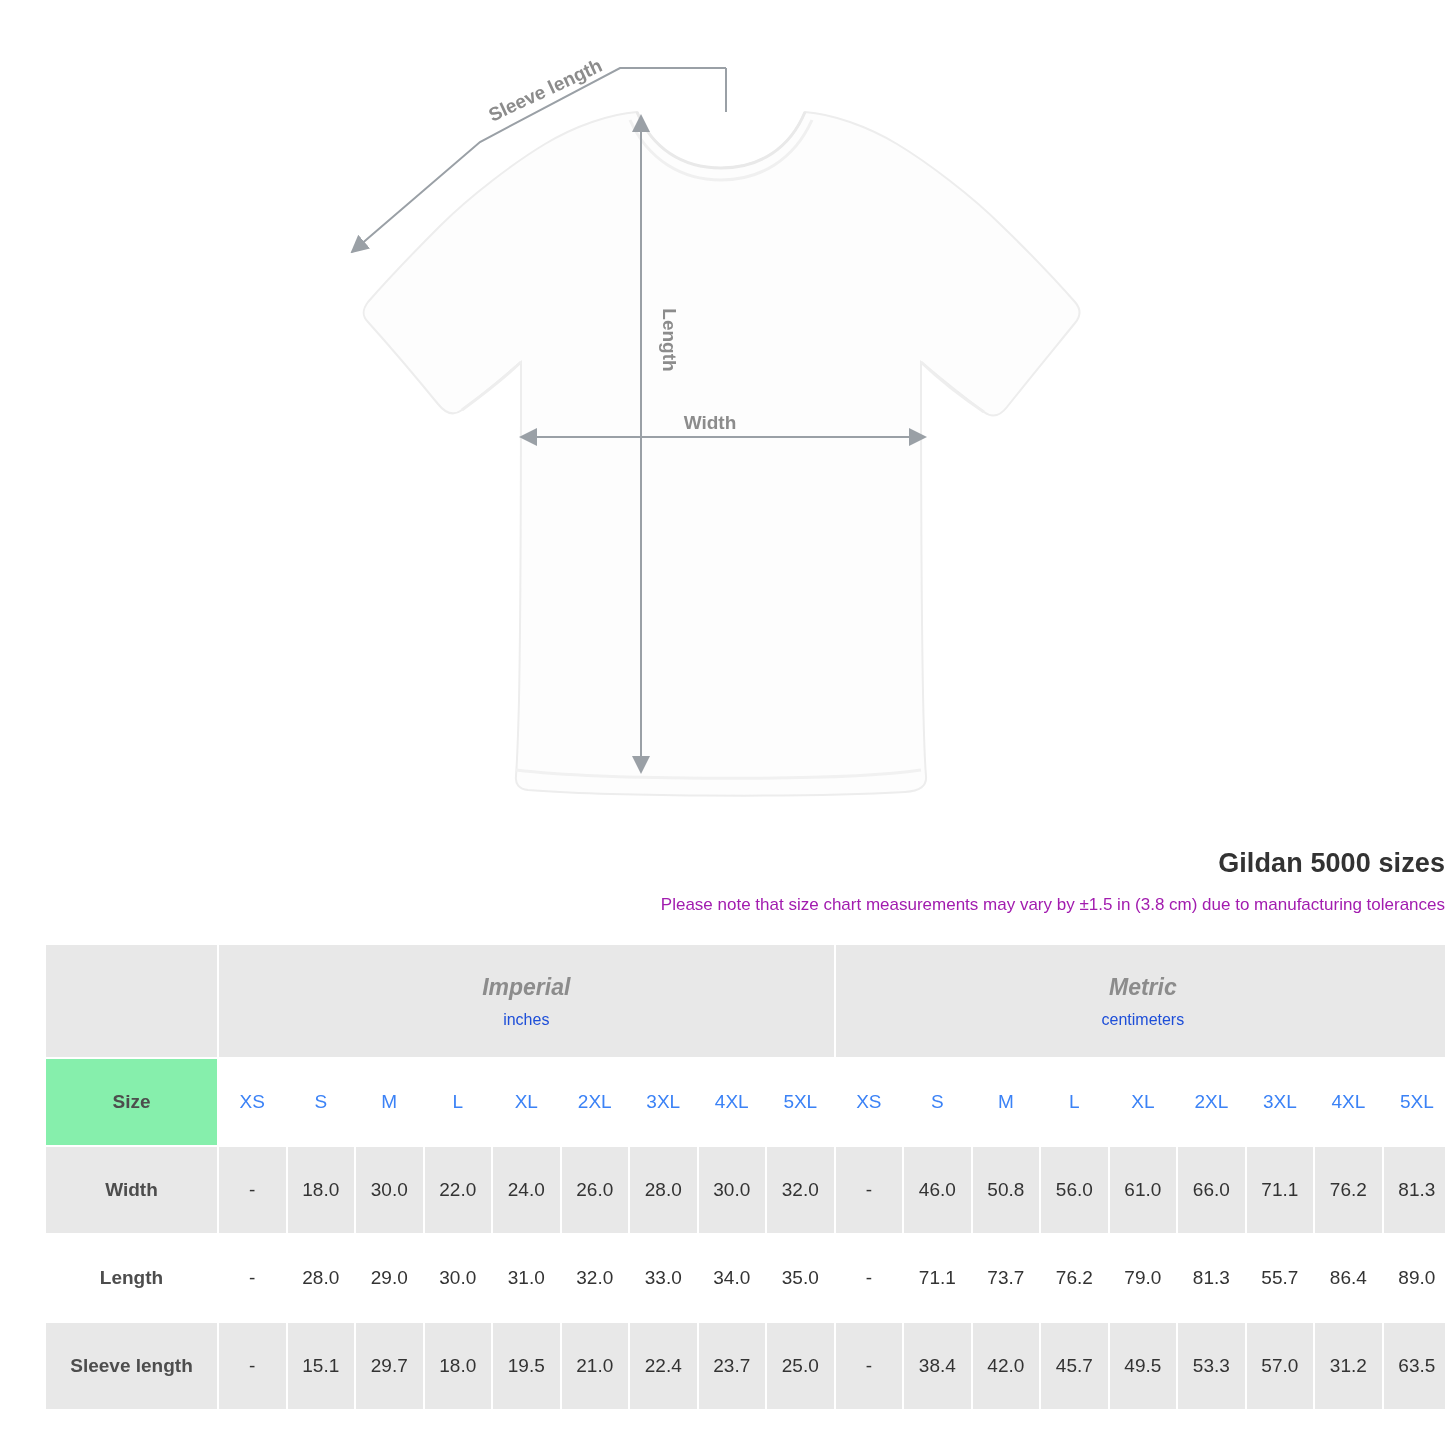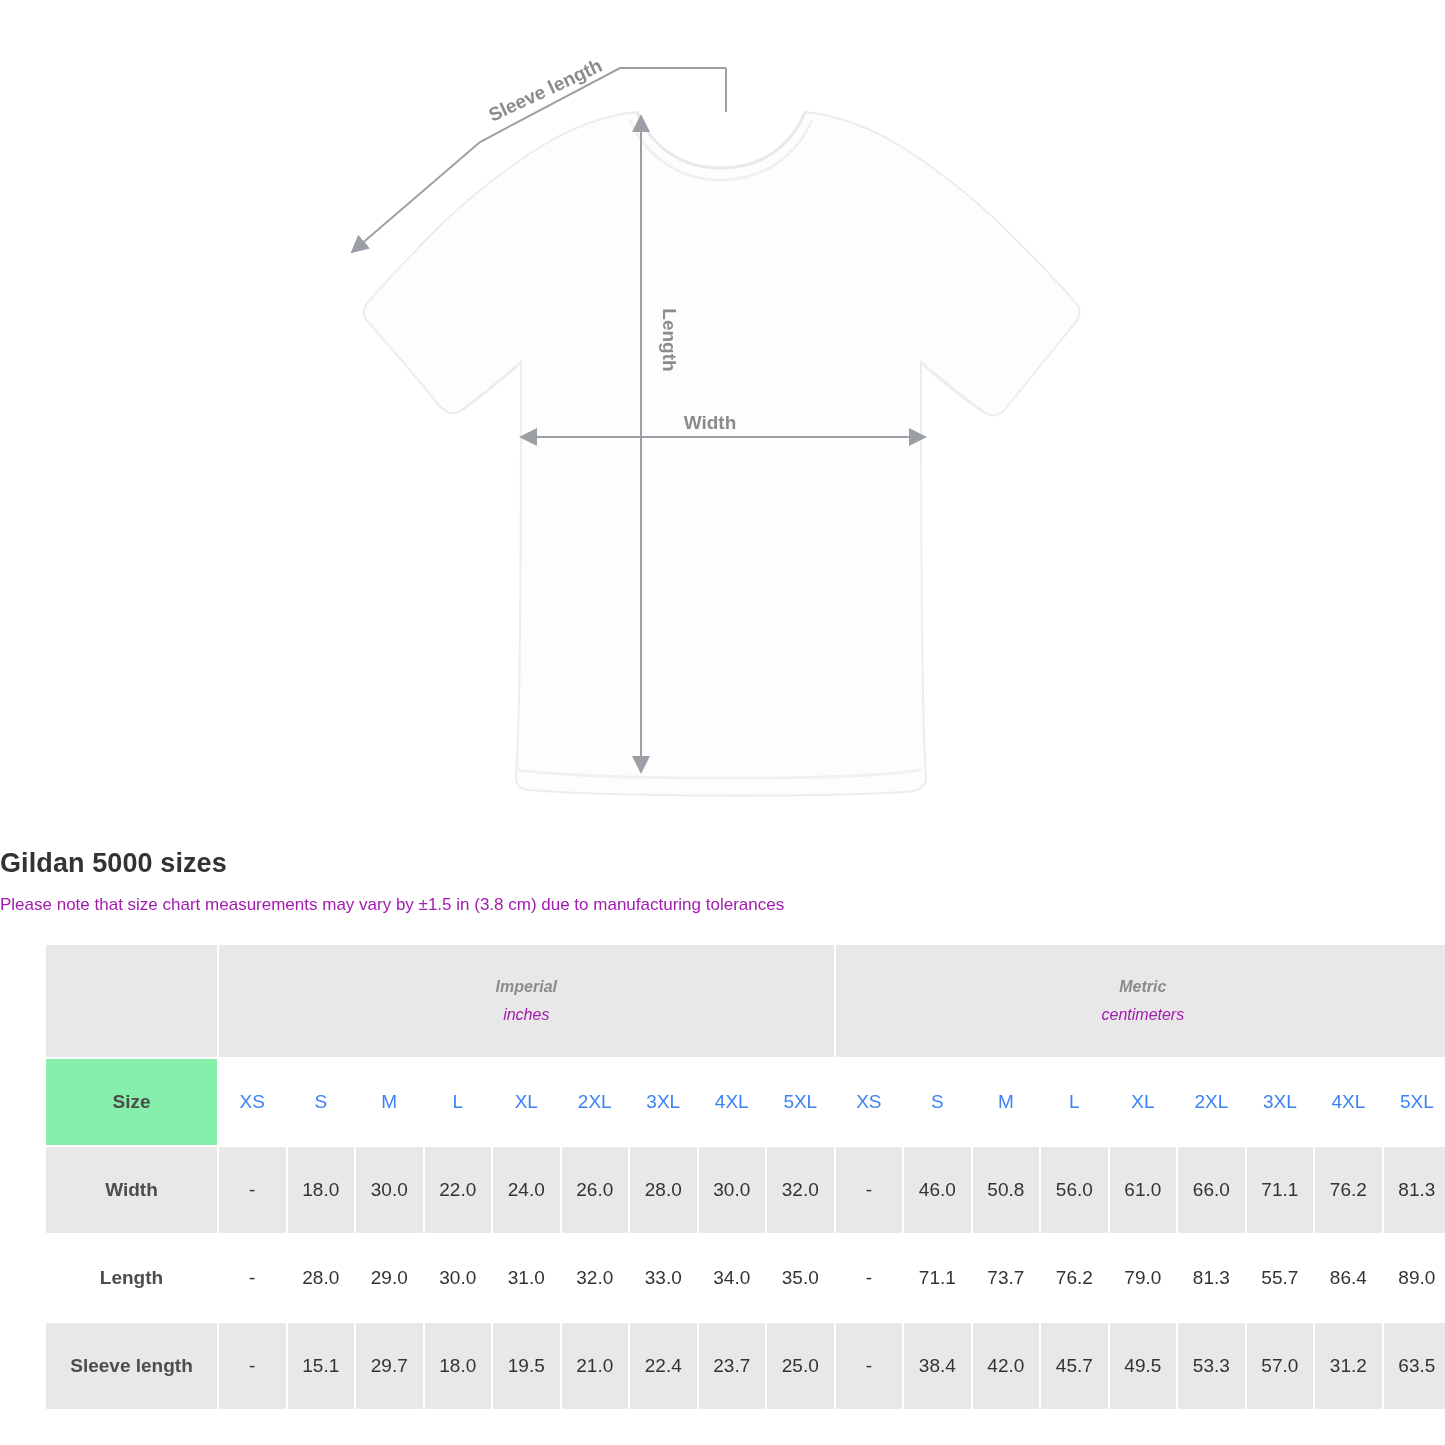--- a/index.html
+++ b/index.html
@@ -25,21 +25,21 @@
     position: relative;
     width: 1445px;
     height: 830px;
   }
   .illustration svg {
     display: block;
   }
 
   
   .title-block {
-    text-align: left;
+    text-align: right;
     margin-top: 18px;
   }
   .chart-title {
     font-size: 27px;
     font-weight: bold;
     color: #333333;
     letter-spacing: 0.1px;
   }
   .chart-note {
     font-size: 17px;
@@ -62,29 +62,28 @@
     vertical-align: middle;
     font-weight: normal;
   }
   
   .unit-row td {
     background: #e8e8e8;
     height: 112px;
     padding: 0;
   }
   .unit-name {
-    font-size: 16px;
+    font-size: 23px;
     font-style: italic;
     font-weight: bold;
     color: #8c8c8c;
   }
   .unit-sub {
     font-size: 16px;
-    font-style: italic;
-    color: #a21caf;
+    color: #1d4ed8;
     margin-top: 10px;
   }
   
   .size-row td {
     height: 84px;
     font-size: 19px;
     color: #4d4d4d;
   }
   .size-row td.rowhead {
     background: #86efac;

